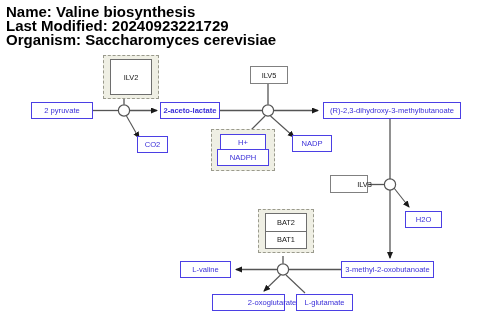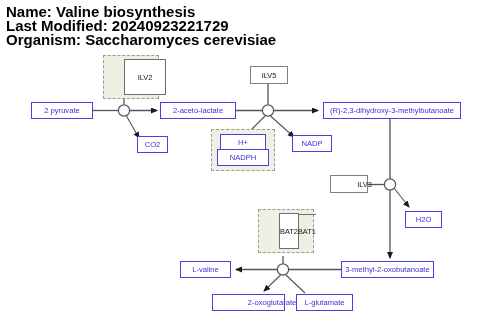--- a/index.html
+++ b/index.html
@@ -70,22 +70,21 @@
     box-sizing: border-box;
     border: 1.5px dashed #9a9a8d;
     background: #efefe4;
   }
   .stack {
     position: absolute;
     box-sizing: border-box;
     border: 1.4px solid #6e6e6e;
     background: #ffffff;
     display: flex;
-    flex-direction: row;
-    margin-left: 14px;
+    flex-direction: column;
   }
   .stack .enzyme-cell {
     flex: 1 1 0;
     display: flex;
     align-items: center;
     justify-content: center;
     font-size: 7.4px;
     color: #141414;
     white-space: nowrap;
   }
@@ -140,31 +139,31 @@
   <div class="group-box" style="left:103px; top:55px; width:56px; height:44px;"></div>
   <div class="stack" style="left:110px; top:59px; width:42px; height:36px;">
     <div class="enzyme-cell">ILV2</div>
   </div>
 
   <div class="group-box" style="left:211px; top:129px; width:64px; height:42px;"></div>
   <div class="node metabolite" style="left:220px; top:134px; width:46px;">H+</div>
   <div class="node metabolite" style="left:217px; top:149px; width:52px;">NADPH</div>
 
   <div class="group-box" style="left:258px; top:209px; width:56px; height:44px;"></div>
-  <div class="stack" style="left:265px; top:213px; width:20px; height:36px;">
+  <div class="stack" style="left:265px; top:213px; width:42px; height:36px;">
     <div class="enzyme-cell">BAT2</div>
     <div class="enzyme-cell">BAT1</div>
   </div>
 
   <div class="node enzyme" style="left:250px; top:66px; width:38px;">ILV5</div>
   <div class="node enzyme" style="left:330px; top:175px; width:38px;padding-left:31px;">ILV3</div>
 
   <div class="node metabolite" style="left:31px; top:102px; width:62px;">2 pyruvate</div>
 
-  <div class="node metabolite" style="left:160px; top:102px; width:76px;">2-aceto-lactate</div>
+  <div class="node metabolite" style="left:160px; top:102px; width:60px;font-weight:bold;">2-aceto-lactate</div>
 
   <div class="node metabolite" style="left:137px; top:136px; width:31px;">CO2</div>
 
   <div class="node metabolite" style="left:323px; top:102px; width:138px;">(R)-2,3-dihydroxy-3-methylbutanoate</div>
 
   <div class="node metabolite" style="left:292px; top:135px; width:40px;">NADP</div>
 
   <div class="node metabolite" style="left:405px; top:211px; width:37px;">H2O</div>
 
   <div class="node metabolite" style="left:341px; top:261px; width:93px;">3-methyl-2-oxobutanoate</div>

